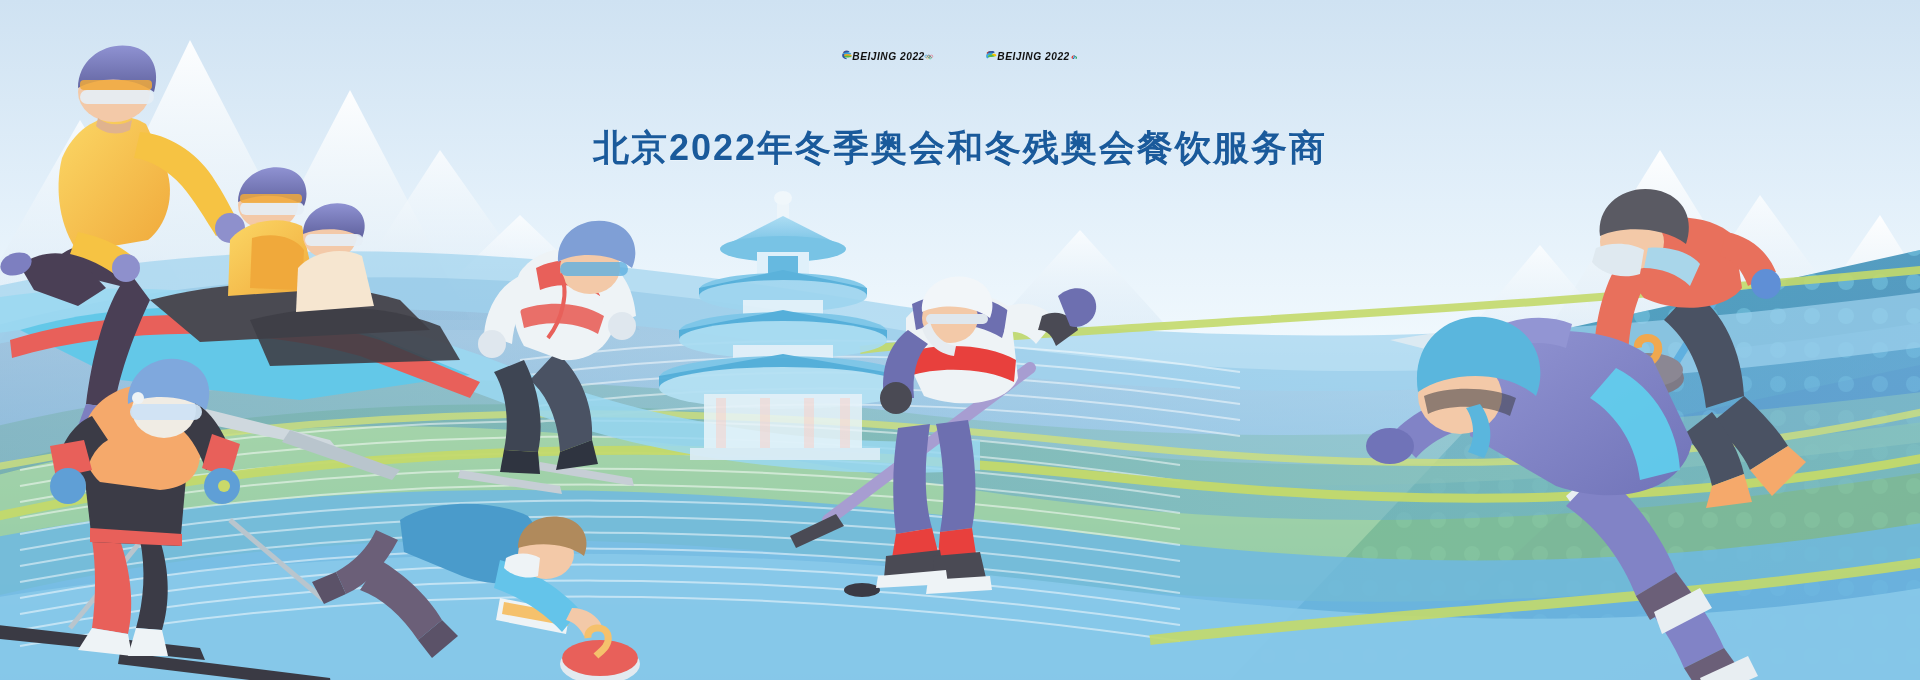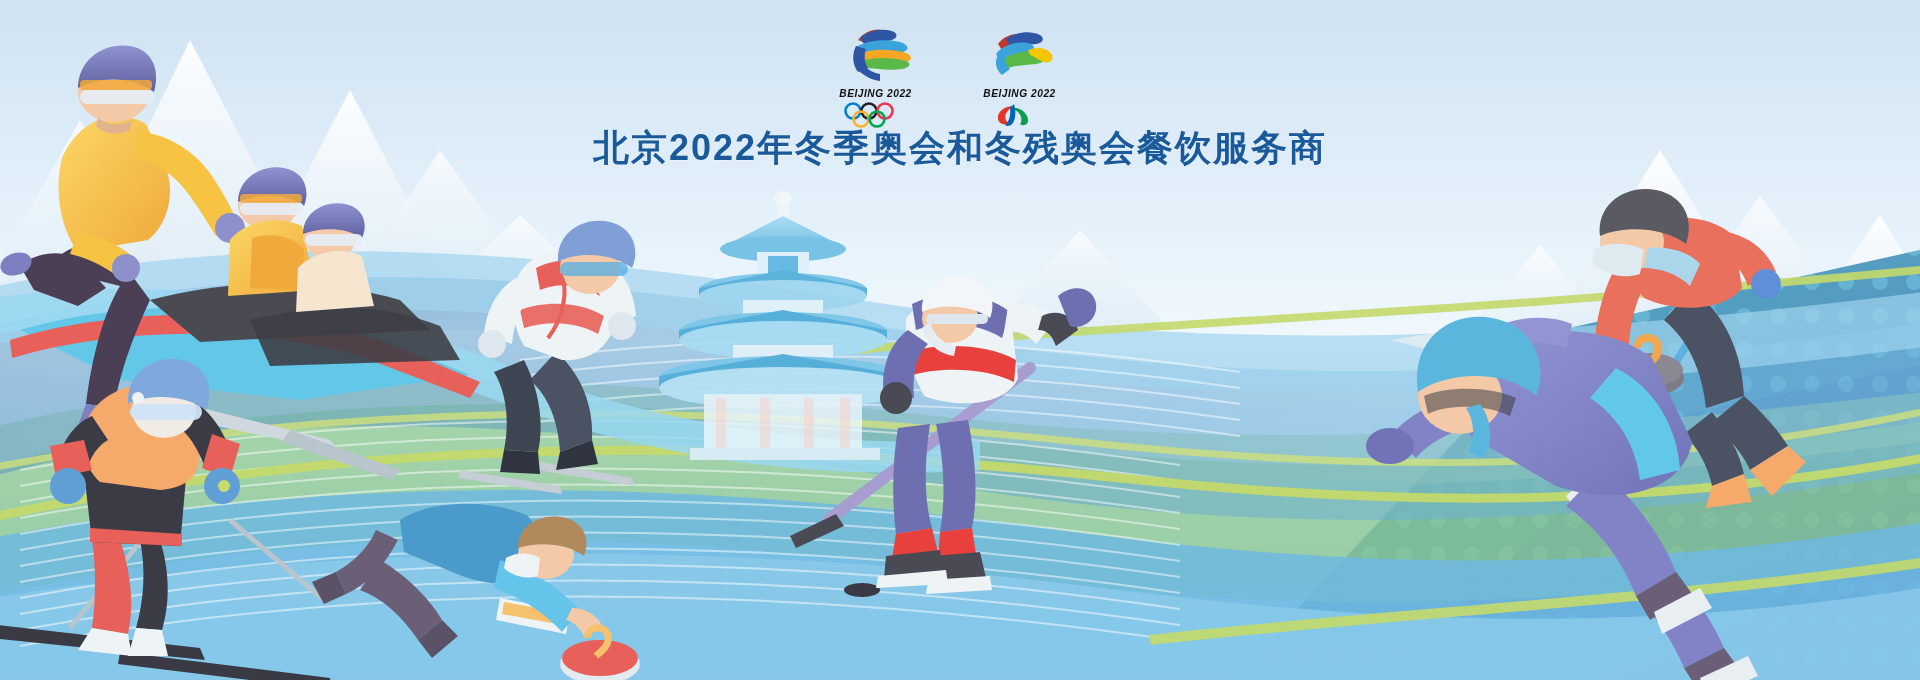--- a/index.html
+++ b/index.html
@@ -15,21 +15,21 @@
 
   
   #header{
     position:absolute;left:0;top:0;width:1920px;height:200px;
     z-index:60;pointer-events:none;
   }
   #emblems{
     position:absolute;left:50%;top:24px;transform:translateX(-50%);
     display:flex;gap:48px;align-items:flex-start;pointer-events:auto;
   }
-  .emblem{width:96px;display:flex;flex-direction:column;align-items:flex-start;}
+  .emblem{width:96px;display:flex;flex-direction:row;align-items:center;}
   .emblem-wordmark{
     font-size:10px;font-weight:bold;font-style:italic;
     letter-spacing:.5px;color:#111;margin-top:2px;white-space:nowrap;
     transform:scaleX(1.02);
   }
   .rings-wrap{margin-top:3px;}
 
   #title{
     position:absolute;left:0;top:124px;width:1920px;
     text-align:center;pointer-events:auto;

